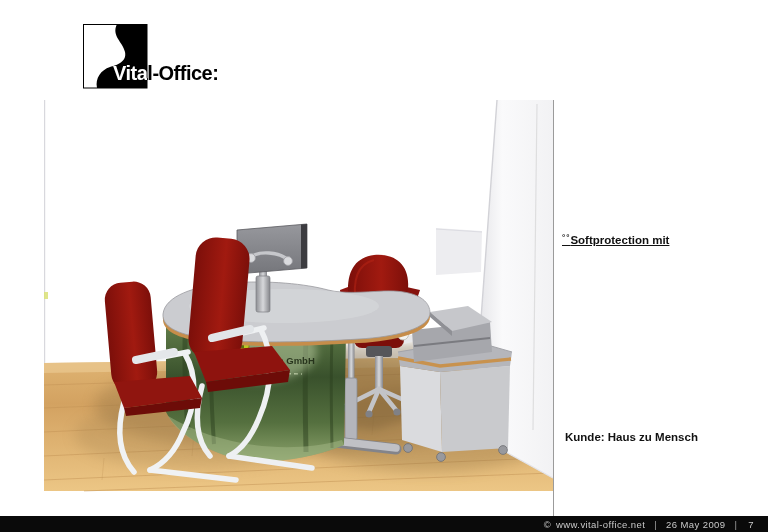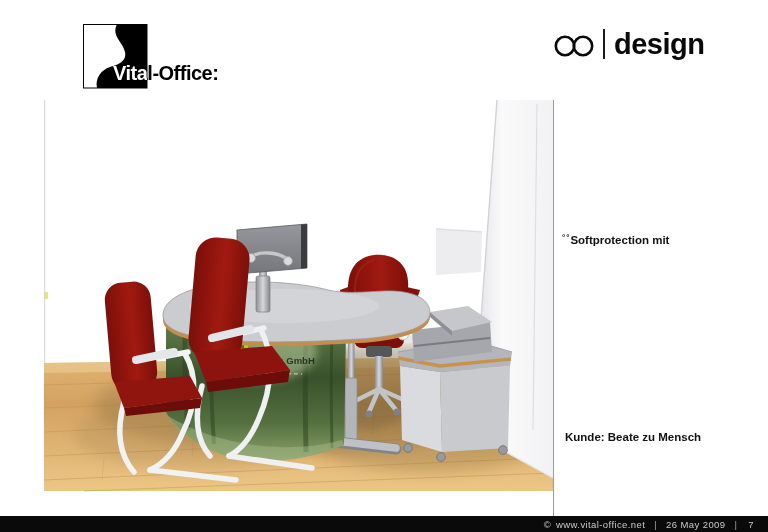--- a/index.html
+++ b/index.html
@@ -8,21 +8,21 @@
 
   
   #logo-wrap{position:absolute;left:42px;top:22px;width:250px;height:70px;margin-left:41px;}
   #brand-right{position:absolute;left:552px;top:22px;height:44px;display:flex;align-items:center;}
   #brand-right .inf-svg{display:block;}
   #brand-right .divider{width:2px;height:30px;background:#1a1a1a;margin:0 9px 0 7px;}
   #brand-right .wordmark{font-size:29px;font-weight:600;letter-spacing:-0.5px;color:#0a0a0a;line-height:1;}
 
   
   #annotation{position:absolute;left:562px;top:231px;font-size:11.5px;font-weight:bold;
-              line-height:14.5px;color:#111;}
+              line-height:14.5px;color:#111;text-decoration:underline;}
   #annotation .l2{padding-left:11px;}
   #annotation sup{font-size:8px;vertical-align:4px;letter-spacing:1px;}
   #plan-info{position:absolute;left:565px;top:430px;font-size:11.5px;font-weight:bold;
              line-height:15px;color:#111;}
 
   
   #v-separator{position:absolute;left:553px;top:100px;width:1px;height:416px;background:#9b9b9b;}
 
   
   #scene{position:absolute;left:44px;top:100px;width:510px;height:394px;}
@@ -50,28 +50,20 @@
 
       <rect x="0.5" y="2.5" width="63.5" height="63.5" fill="#ffffff" stroke="#000000" stroke-width="1"></rect>
 
       <path d="M34,2 C28,14 40,20 42,30 C44,40 34,43 27,45 C18,48 12,56 14,66 L64,66 L64,2 Z" fill="#000000"></path>
 
       <text x="30" y="58" font-size="20" font-weight="bold" letter-spacing="-0.5" fill="#000000">Vital-Office:</text>
       <text x="30" y="58" font-size="20" font-weight="bold" letter-spacing="-0.5" fill="#ffffff" clip-path="url(#logoblackclip)">Vital-Office:</text>
     </svg>
   </div>
 
-  <div id="brand-right">
-    <svg class="inf-svg" width="44" height="44" viewBox="0 0 44 44">
-      <circle cx="13" cy="24" r="9.2" fill="none" stroke="#0a0a0a" stroke-width="2.6"></circle>
-      <circle cx="31" cy="24" r="9.2" fill="none" stroke="#0a0a0a" stroke-width="2.6"></circle>
-    </svg>
-    <div class="divider"></div>
-    <div class="wordmark">design</div>
-  </div>
 
   <svg id="scene" viewBox="0 0 510 394">
     <defs>
       <linearGradient id="floorG" x1="0" y1="0" x2="0" y2="1">
         <stop offset="0" stop-color="#e0b573"></stop>
         <stop offset="0.35" stop-color="#d3a261"></stop>
         <stop offset="1" stop-color="#ecc685"></stop>
       </linearGradient>
       <linearGradient id="colG" x1="0" y1="0" x2="1" y2="0">
         <stop offset="0" stop-color="#e2e2e6"></stop>
@@ -262,21 +254,21 @@
       <polygon points="80,308 158,298 156,308 82,316" fill="#6d0c08"></polygon>
       <line x1="92" y1="260" x2="130" y2="252" stroke="#e4e7ea" stroke-width="8" stroke-linecap="round"></line>
     </g>
   </svg>
 
   <div id="annotation">
     <div><sup>°°</sup><span>Softprotection mit</span></div>
   </div>
 
   <div id="plan-info">
-    <div>Kunde: Beate zu Mensch</div>
+    <div>Kunde: Haus zu Mensch</div>
   </div>
 
   <div id="v-separator"></div>
 
   <div id="footer-bar">
     <span class="copy">©</span>
     <span>www.vital-office.net</span>
     <span class="sep">|</span>
     <span>26 May 2009</span>
     <span class="sep">|</span>

